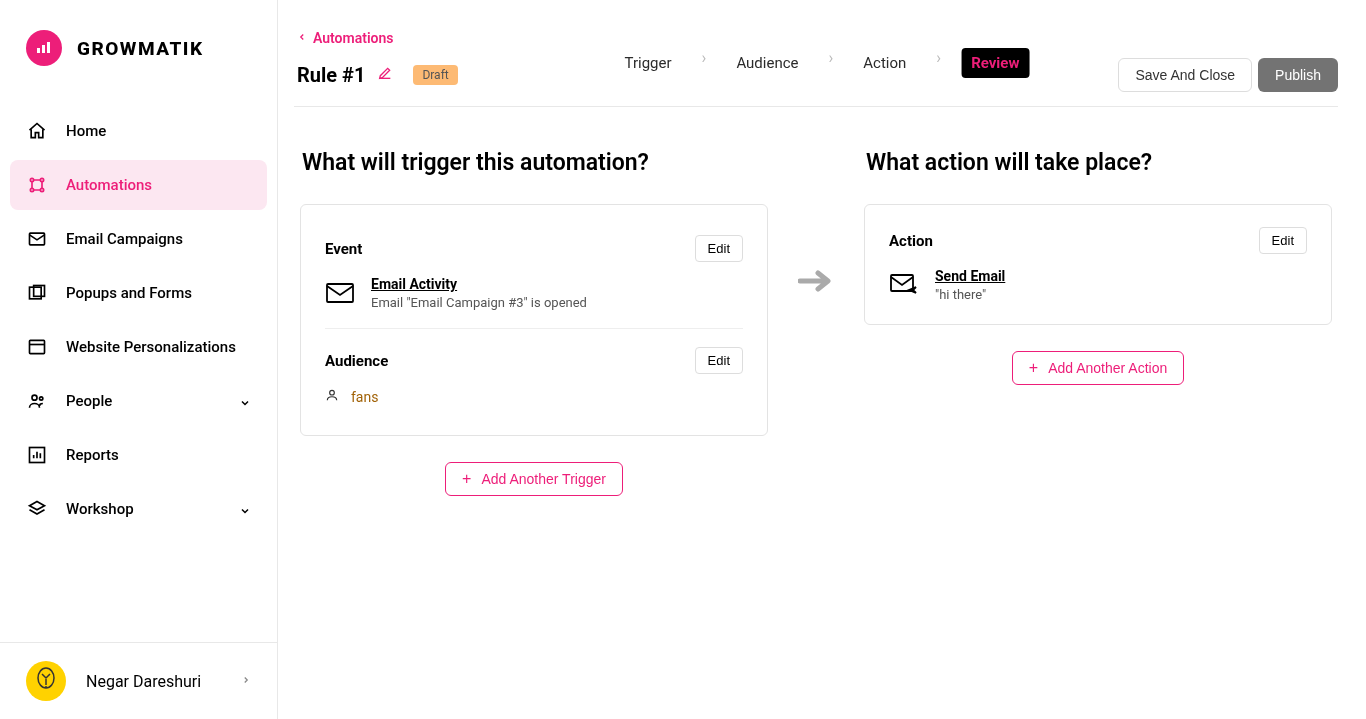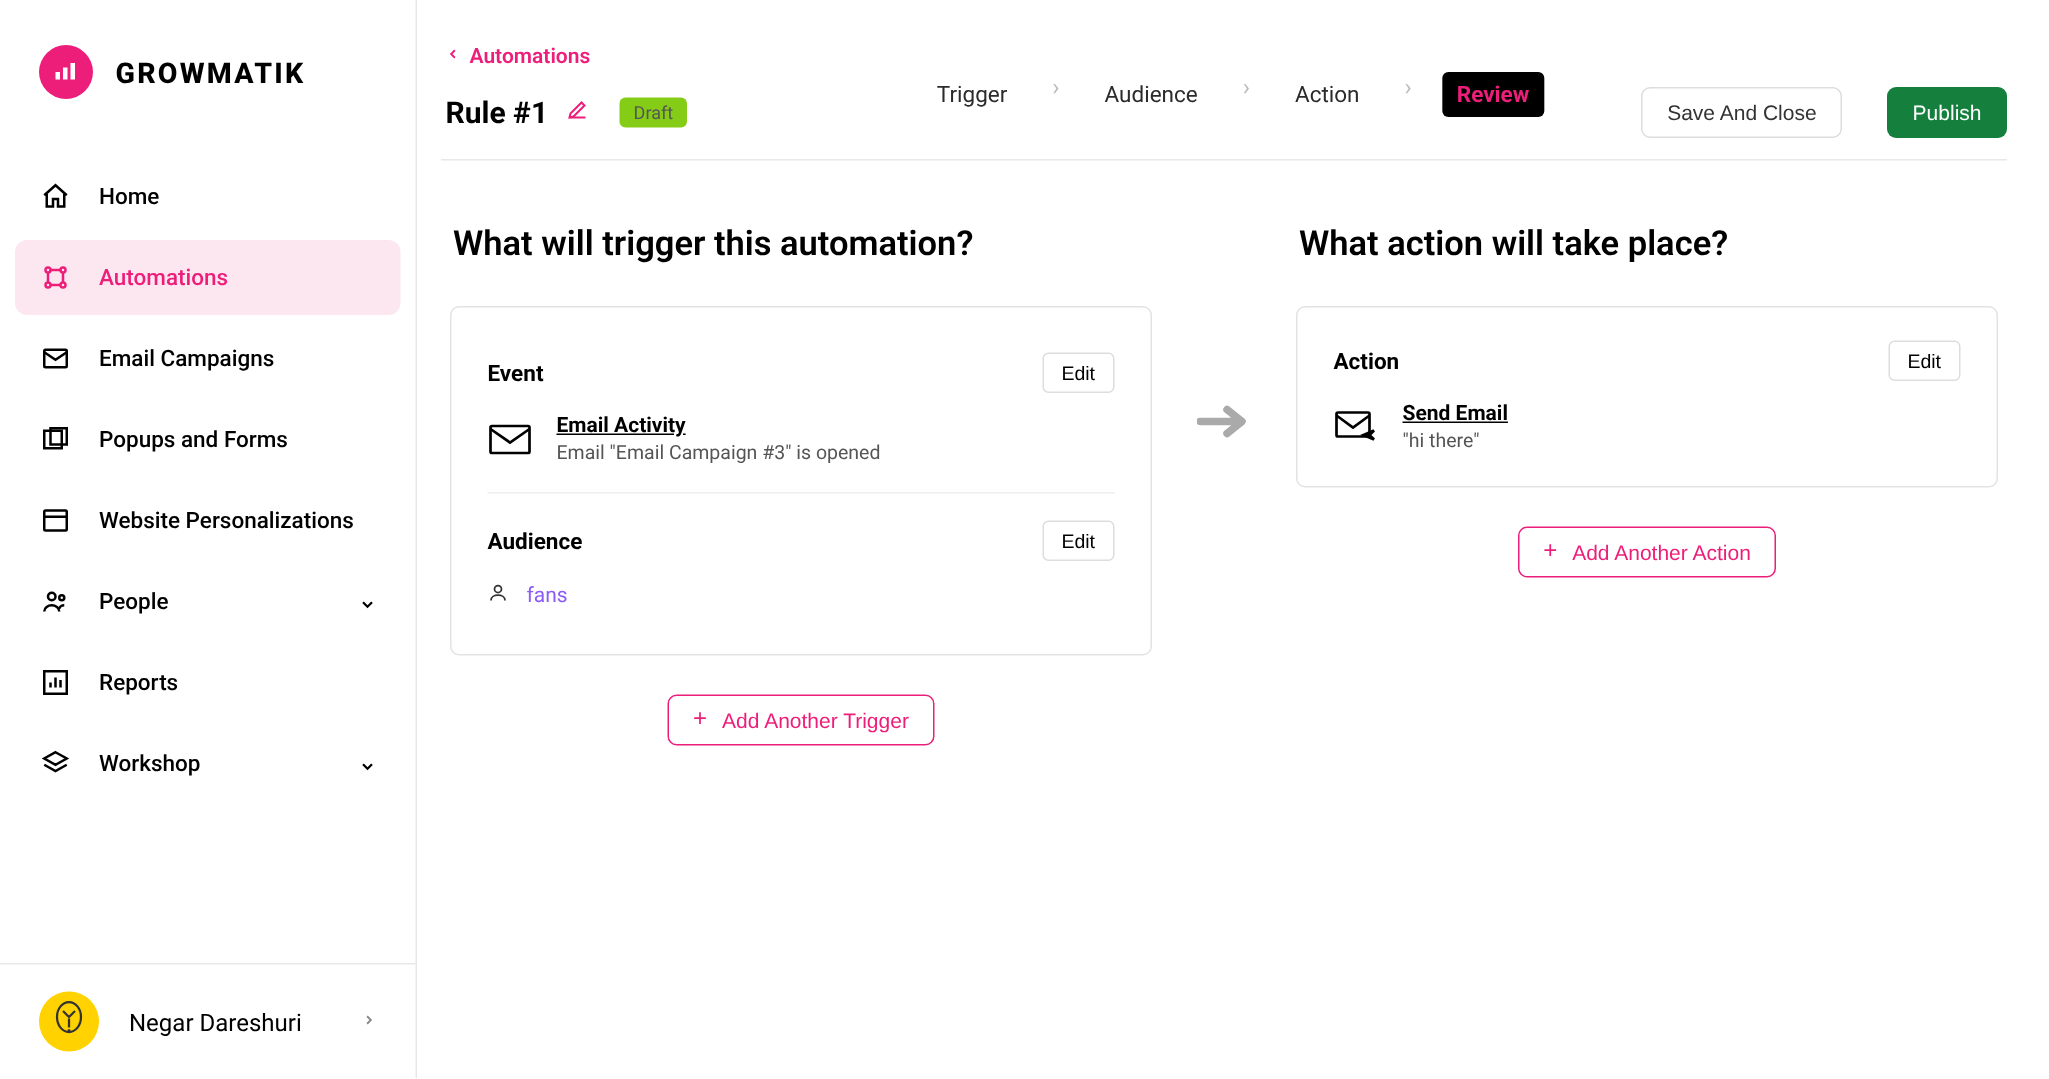--- a/index.html
+++ b/index.html
@@ -25,31 +25,31 @@
 .user-name { font-size: 16px; flex: 1; }
 
 
 .main { flex: 1; padding: 30px 28px 0 16px; overflow-y: auto; position: relative; }
 
 .crumb-top { display: flex; align-items: center; color: #ed1e79; font-weight: 600; font-size: 14px; gap: 6px; padding: 0 0 12px 3px; cursor: pointer; }
 .topbar { display: flex; align-items: center; justify-content: space-between; border-bottom: 1px solid #e8e8e8; padding-bottom: 14px; }
 .topbar-left { display: flex; align-items: center; gap: 12px; padding-left: 3px; }
 .rule-title { font-size: 20px; font-weight: 700; }
 .pencil { color: #ed1e79; cursor: pointer; }
-.draft-badge { background: #84cc16; color: #555; font-size: 12px; padding: 3px 9px; border-radius: 4px; margin-left: 8px; }
+.draft-badge { background: #fdba74; color: #555; font-size: 12px; padding: 3px 9px; border-radius: 4px; margin-left: 8px; }
 
 .steps { display: flex; align-items: flex-start; gap: 20px; position: absolute; left: 50%; transform: translateX(-50%); top: 48px; }
 .step { font-size: 15px; color: #2b2b2b; cursor: pointer; padding: 6px 10px; border-radius: 4px; }
 .step.active { color: #ed1e79; background: #000000; font-weight: bold; }
 .step-sep { color: #bbb; }
 
-.top-actions { display: flex; align-items: center; gap: 30px; }
+.top-actions { display: flex; align-items: center; gap: 6px; }
 .btn { font-size: 14px; padding: 8px 16px; border-radius: 6px; cursor: pointer; border: 1px solid transparent; font-weight: 500; }
 .btn-outline { background: #fff; border: 1px solid #ddd; color: #333; }
-.btn-primary { background: #15803d; color: #fff; }
+.btn-primary { background: #737373; color: #fff; }
 .btn-outline-pink { background: #fff; border: 1px solid #ed1e79; color: #ed1e79; }
 
 .content { display: flex; gap: 30px; padding: 42px 6px 0 6px; align-items: flex-start; }
 .col { flex: 1; }
 .col h2 { font-size: 23px; font-weight: 600; margin-bottom: 28px; padding-left: 2px; }
 
 .card { border: 1px solid #e3e3e3; border-radius: 6px; padding: 22px 24px; }
 .card-section { padding: 8px 0; }
 .card-divider { border-top: 1px solid #eee; margin: 10px 0; }
 .card-head { display: flex; justify-content: space-between; align-items: center; margin-bottom: 14px; }
@@ -61,21 +61,21 @@
 .item-text .t1 { font-weight: 700; font-size: 14px; text-decoration: underline; }
 .item-text .t2 { font-size: 13px; color: #555; margin-top: 3px; }
 
 .arrow-middle { display: flex; align-items: center; justify-content: center; padding-top: 120px; }
 .arrow-middle svg { color: #aaa; }
 
 .add-row { text-align: center; margin-top: 26px; }
 .add-btn { display: inline-flex; align-items: center; gap: 10px; }
 .plus { font-size: 16px; line-height: 1; }
 
-.audience-item { display: flex; align-items: center; gap: 12px; font-size: 14px; color: #8b5cf6; margin-top: 4px; }
+.audience-item { display: flex; align-items: center; gap: 12px; font-size: 14px; color: #a16207; margin-top: 4px; }
 </style>
 </head>
 <body>
 
 <div class="app">
   <aside class="sidebar">
     <div class="logo-row">
       <div class="logo-badge">
         <svg width="18" height="18" viewBox="0 0 18 18">
             <rect x="2" y="9" width="3" height="5" fill="#fff"></rect>

